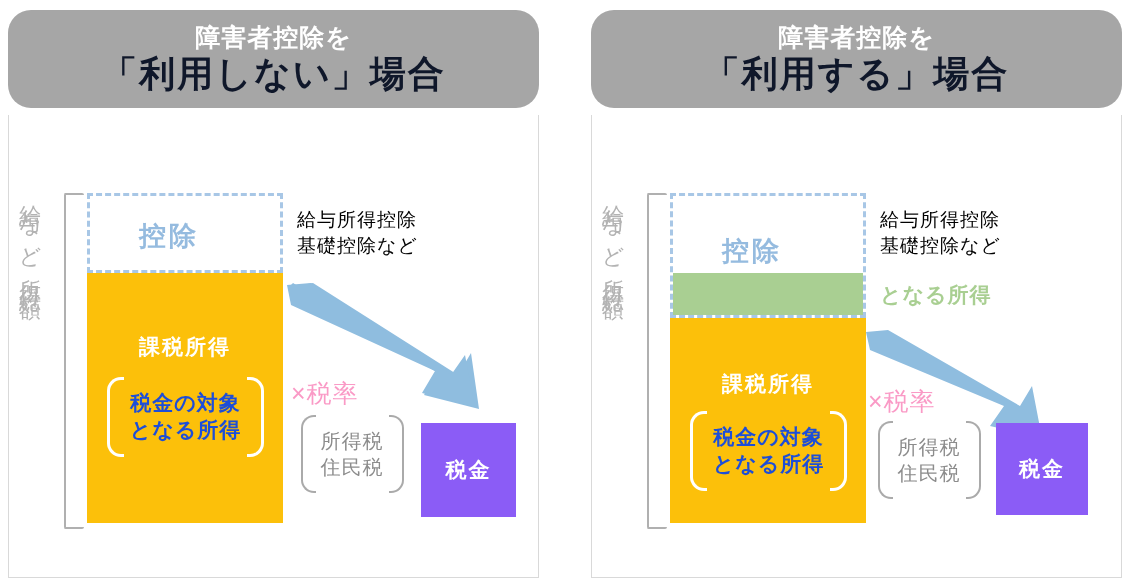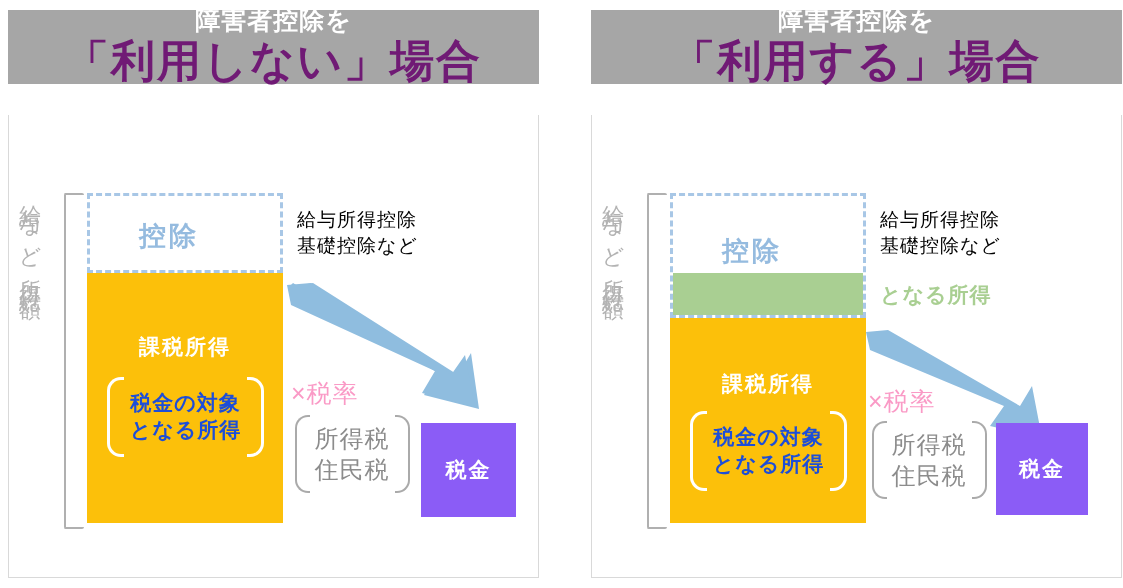--- a/index.html
+++ b/index.html
@@ -10,31 +10,32 @@
     overflow:hidden;
   }
   .stage{position:relative;width:1123px;height:588px;}
 
   
   .panel{position:absolute;top:10px;width:531px;height:568px;}
   .panel.left{left:8px;}
   .panel.right{left:591px;}
 
   .panel-header{
-    position:absolute;left:0;top:0;width:100%;height:74px;
+    position:absolute;left:0;top:0;width:100%;height:98px;
     background:#a6a6a6;
     display:flex;flex-direction:column;align-items:center;justify-content:center;
     box-sizing:border-box;
+    border-radius:23px;
   }
   .panel-header .line1{
     color:#ffffff;font-size:25px;font-weight:bold;letter-spacing:1px;
     line-height:1.1;margin-bottom:2px;
   }
   .panel-header .line2{
-    color:#701a75;font-size:44px;font-weight:bold;letter-spacing:2px;
+    color:#0f172a;font-size:36px;font-weight:bold;letter-spacing:2px;
     line-height:1.15;
   }
   .panel-body{
     position:absolute;left:0;top:105px;width:100%;height:463px;
     background:#ffffff;border:1px solid #d9d9d9;border-top:none;
     box-sizing:border-box;
   }
 
   
   .vlabel{
@@ -122,21 +123,21 @@
     position:absolute;
     display:flex;align-items:center;justify-content:center;
   }
   .gray-bracket .bk{
     width:13px;align-self:stretch;
     border:2px solid #aaaaaa;border-radius:13px;
   }
   .gray-bracket .bk.l{border-right:none;border-top-right-radius:0;border-bottom-right-radius:0;}
   .gray-bracket .bk.r{border-left:none;border-top-left-radius:0;border-bottom-left-radius:0;}
   .gray-bracket .txt{
-    color:#8c8c8c;font-size:24px;letter-spacing:1px;line-height:1.3;
+    color:#8c8c8c;font-size:20px;letter-spacing:1px;line-height:1.3;
     text-align:right;white-space:nowrap;padding:2px 5px;
   }
 
   
   .pink-box{
     position:absolute;
     background:#8b5cf6;
     display:flex;align-items:center;justify-content:center;
   }
   .pink-box span{

